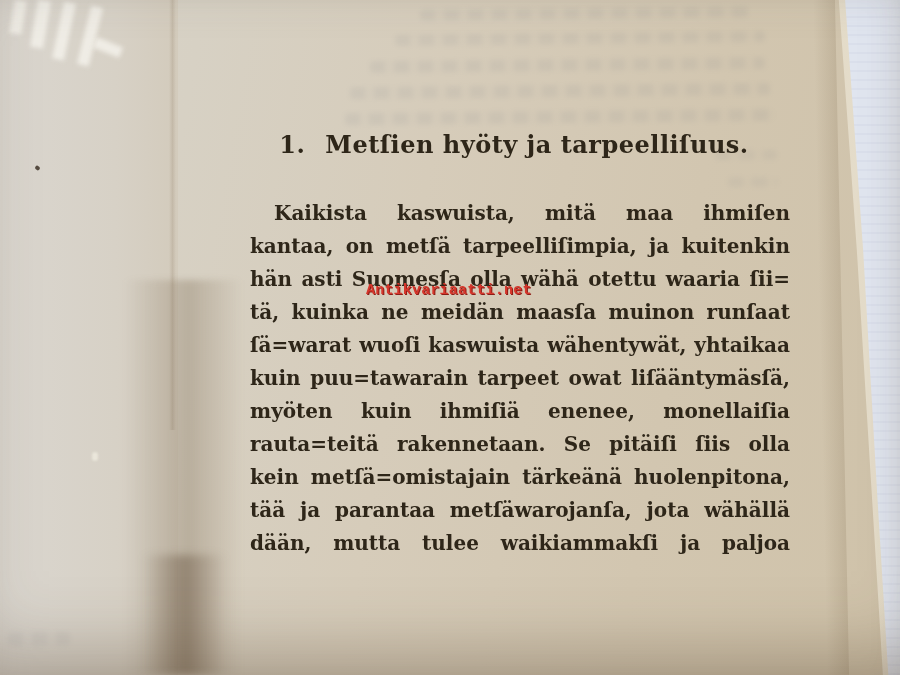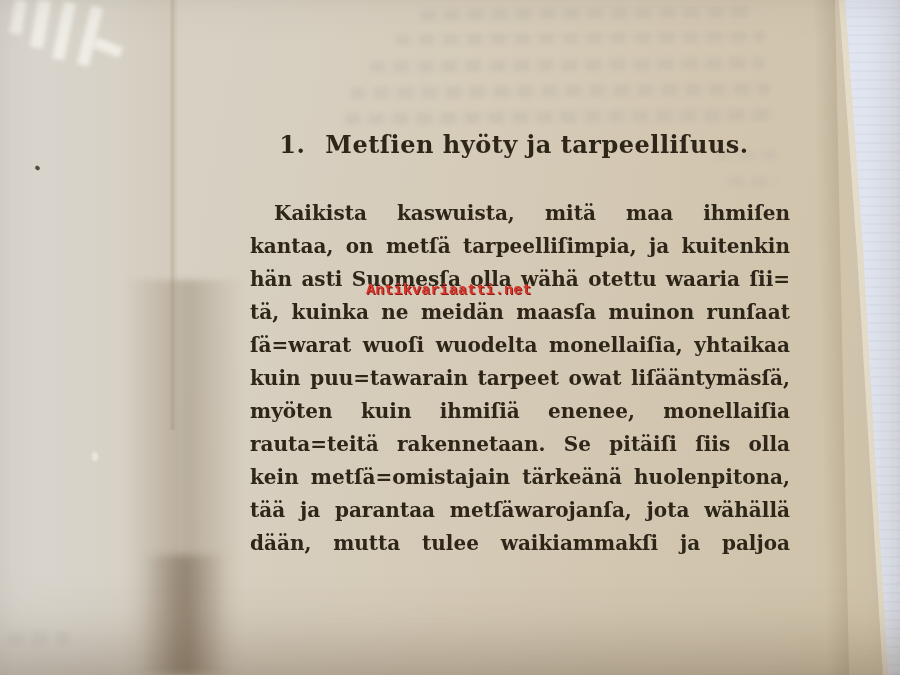--- a/index.html
+++ b/index.html
@@ -89,21 +89,21 @@
 
   <div class="abs heading">
     <span class="num">1.</span><span>Metſien hyöty ja tarpeelliſuus.</span>
   </div>
 
   <div class="abs body-text">
     <div class="bline first">Kaikista kaswuista, mitä maa ihmiſen hyödykſi</div>
     <div class="bline">kantaa, on metſä tarpeelliſimpia, ja kuitenkin on tä=</div>
     <div class="bline">hän asti Suomesſa olla wähä otettu waaria ſii=</div>
     <div class="bline">tä, kuinka ne meidän maasſa muinon runſaat met=</div>
-    <div class="bline">ſä=warat wuoſi wuodelta monellaiſia, yhtaikaa</div>
+    <div class="bline">ſä=warat wuoſi kaswuista wähentywät, yhtaikaa</div>
     <div class="bline">kuin puu=tawarain tarpeet owat liſääntymäsſä, ſitä</div>
     <div class="bline">myöten kuin ihmiſiä enenee, monellaiſia keinolliſia</div>
     <div class="bline">rauta=teitä rakennetaan. Se pitäiſi ſiis olla kaik=</div>
     <div class="bline">kein metſä=omistajain tärkeänä huolenpitona, enen=</div>
     <div class="bline">tää ja parantaa metſäwarojanſa, jota wähällä wai=</div>
     <div class="bline">dään, mutta tulee waikiammakſi ja paljoa enemmän</div>
   </div>
 
   <div class="abs watermark">Antikvariaatti.net</div>
 

